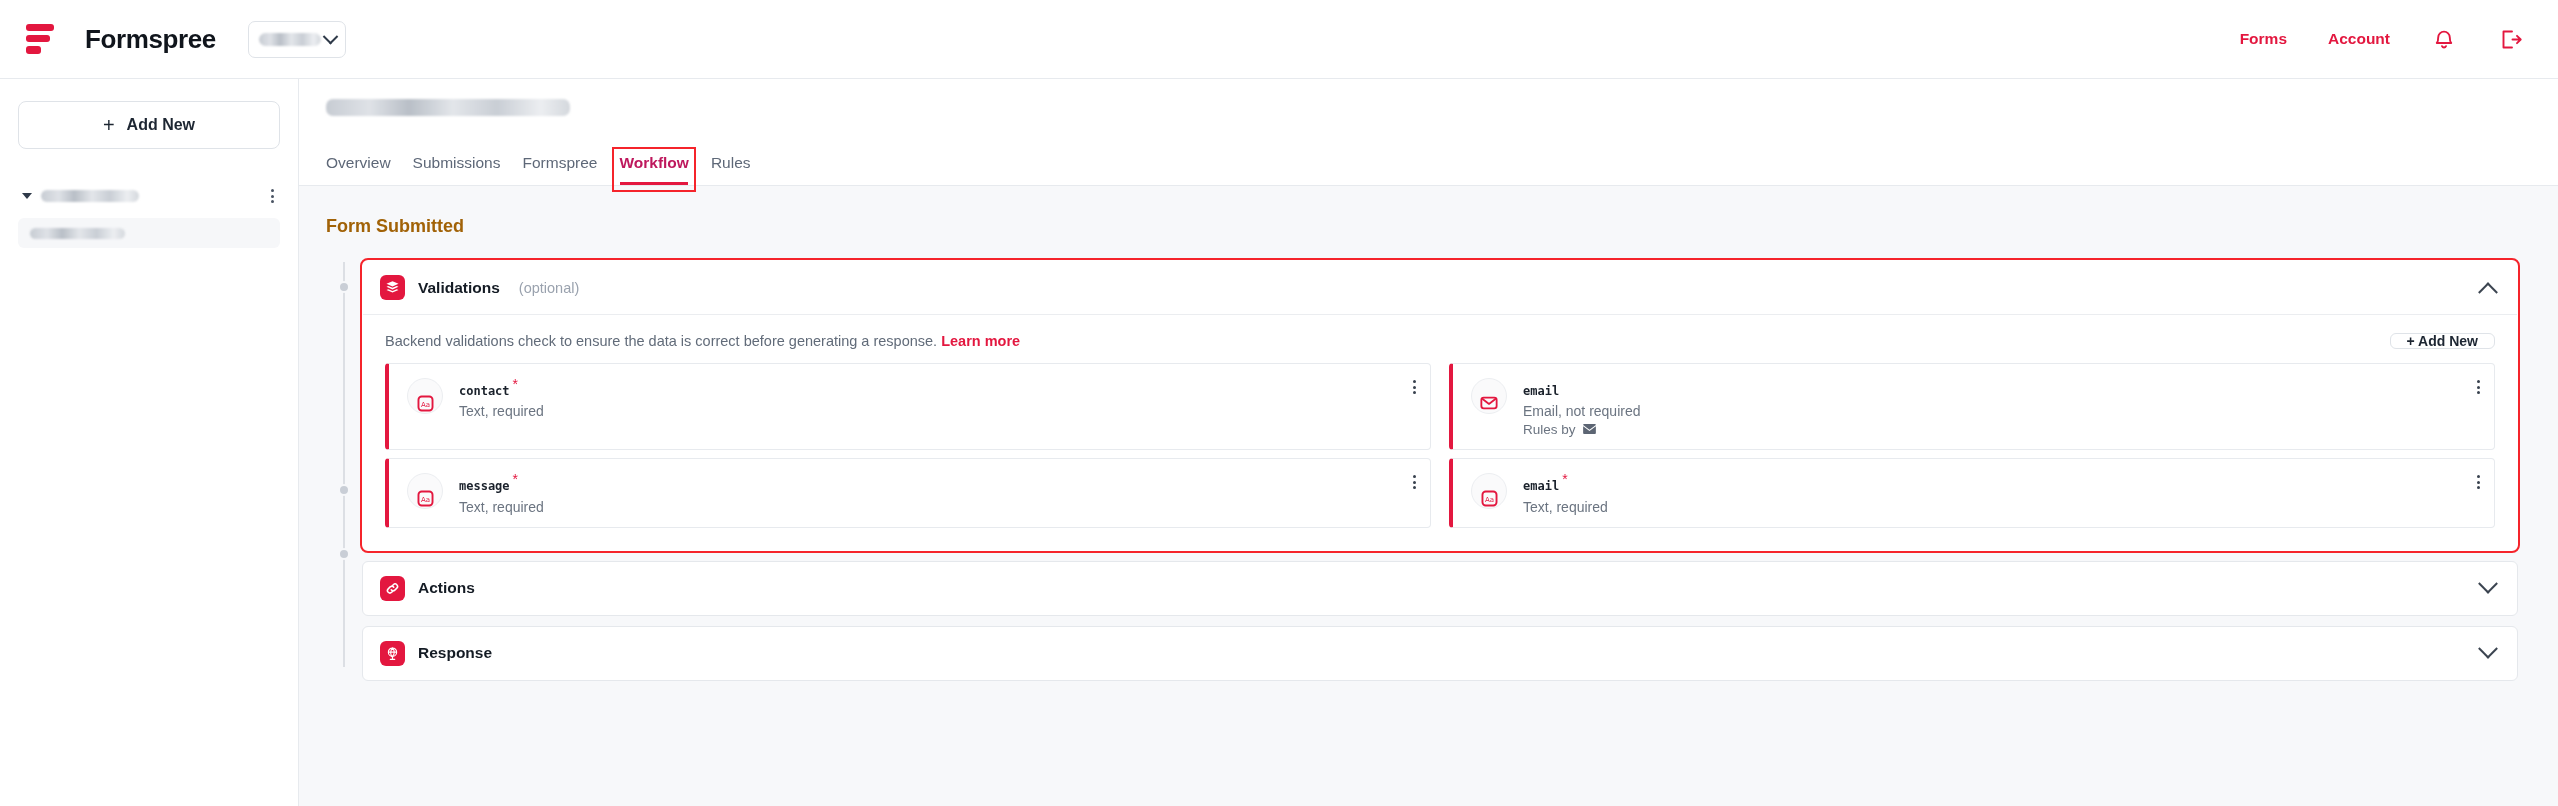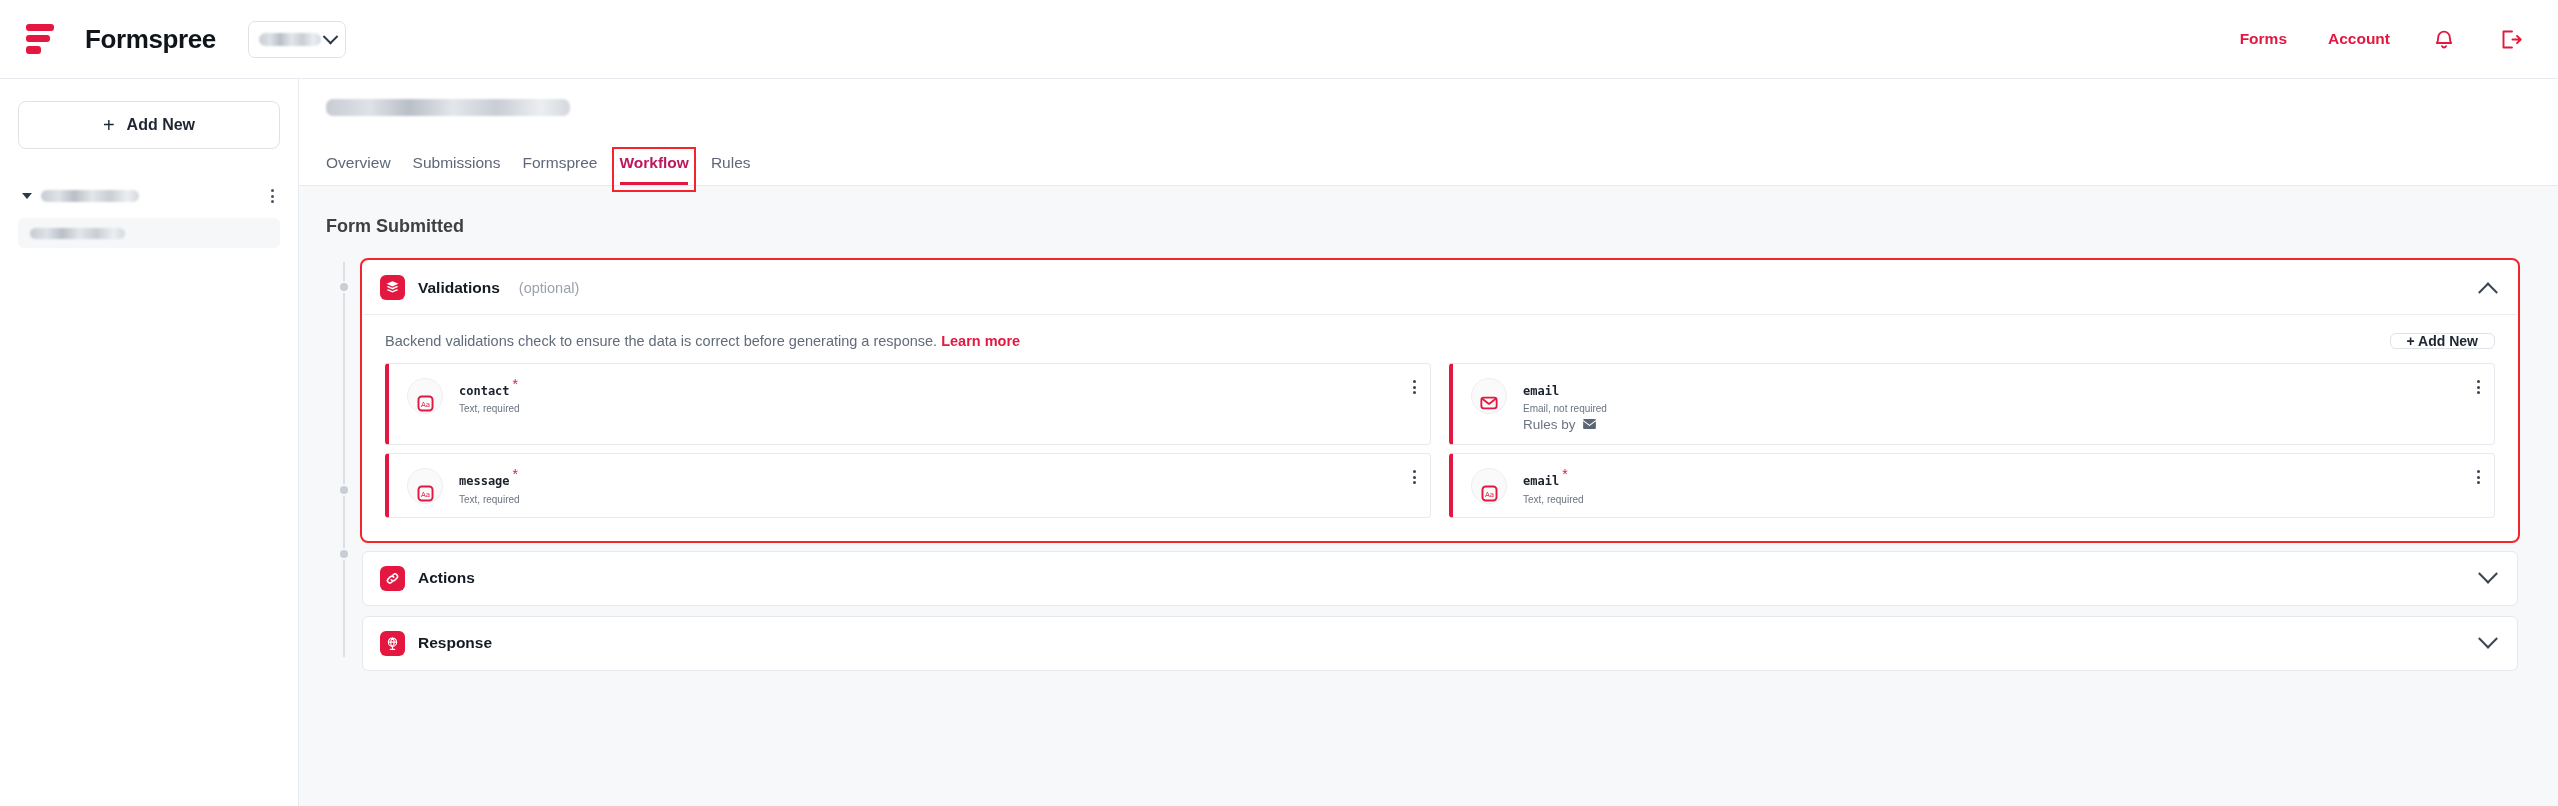--- a/index.html
+++ b/index.html
@@ -95,21 +95,21 @@
   .tab.active { color: #be185d; font-weight: bold; }
   .tab.active::after {
     content: ""; position: absolute; left: 1px; right: 1px; bottom: 0;
     height: 3px; background: #e3173f;
   }
   .tab.boxed {
     outline: 2.5px solid #f5242b; outline-offset: 5px;
   }
 
   .content { padding: 30px 40px 0 27px; }
-  .section-title { font-size: 18px; font-weight: bold; color: #404040; margin-bottom: 23px; }
+  .section-title { font-size: 18px; font-weight: bold; color: #a16207; margin-bottom: 23px; }
 
   
   .timeline-wrap { display: flex; }
   .rail { width: 36px; flex: 0 0 36px; position: relative; }
   .rail-line {
     position: absolute; left: 17px; top: 2px; bottom: 14px; width: 2px; background: #dcdfe4;
   }
   .rail-dot {
     position: absolute; left: 12px; width: 12px; height: 12px; border-radius: 50%;
     background: #c9ced6; border: 2px solid #f7f8fa;
@@ -156,21 +156,21 @@
   }
   .vcard.tall { min-height: 74px; }
   .avatar-circ {
     width: 36px; height: 36px; border-radius: 50%; background: #fafafb; border: 1px solid #eceef1;
     display: flex; align-items: flex-end; justify-content: center; flex: 0 0 36px; margin-top: 2px;
   }
   .fld-name {
     font-family: "DejaVu Sans Mono", monospace; font-size: 12px; font-weight: bold; color: #1a212b;
   }
   .req-star { color: #e3173f; font-size: 14px; margin-left: 3px; vertical-align: super; font-family: "Liberation Sans", sans-serif; }
-  .fld-meta { font-size: 10px; color: #6b7481; margin-top: 4px; }
+  .fld-meta { font-size: 14px; color: #6b7481; margin-top: 4px; }
   .fld-used { font-size: 13.5px; color: #6b7481; margin-top: 3px; display: flex; align-items: center; gap: 7px; }
   .kebab-card { margin-left: auto; display: flex; flex-direction: column; gap: 2.5px; padding-top: 4px; }
   .kebab-card span { width: 3px; height: 3px; border-radius: 50%; background: #38414e; display: block; }
 </style>
 </head>
 <body>
 
 <div class="topnav">
   <div class="brand">
     <span class="brand-mark">

